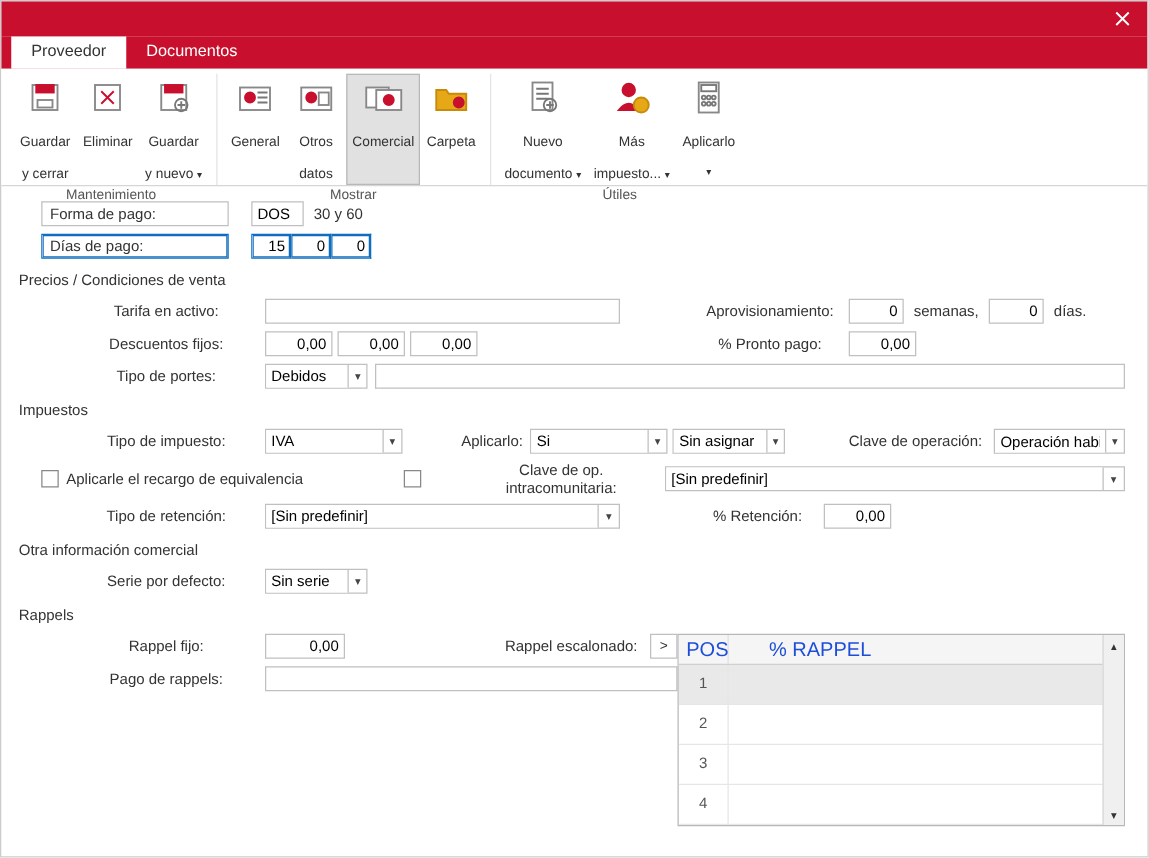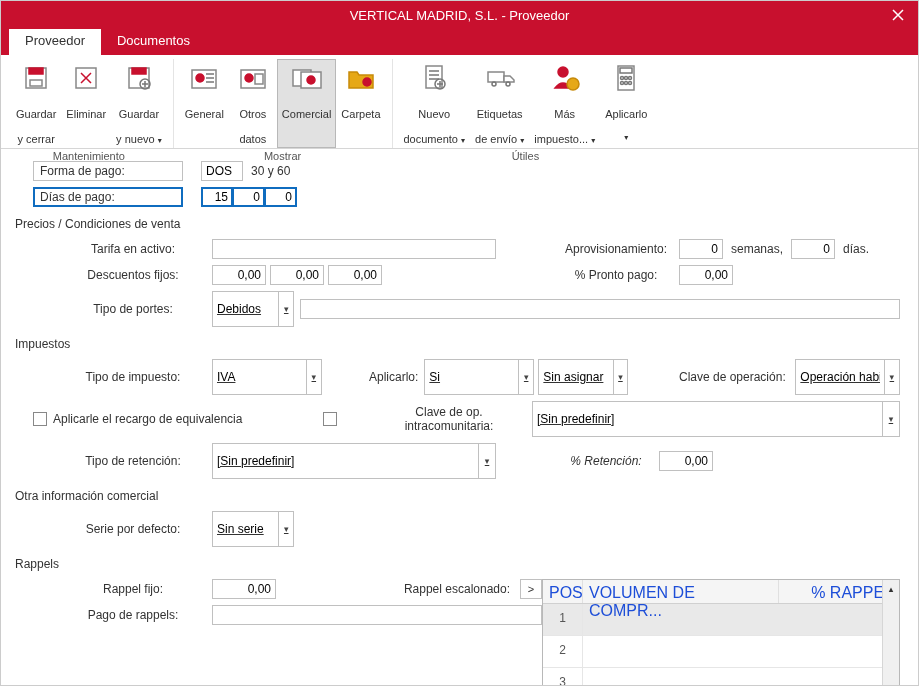--- a/index.html
+++ b/index.html
@@ -28,21 +28,21 @@
 .lbl.short { width: auto; padding-right: 6px; }
 .indent { margin-left: 18px; }
 
 input.txt { height: 20px; border: 1px solid #c0c0c0; padding: 1px 4px; font-size: 12px; background: #fff; }
 input.txt.right { text-align: right; }
 input.txt.blue { border: 1px solid #0f6cbf; box-shadow: 0 0 0 1px #0f6cbf inset; }
 
 .boxed-lbl { border: 1px solid #c0c0c0; width: 150px; height: 20px; display: flex; align-items: center; padding: 0 6px; background:#fff; }
 .boxed-lbl.blue { border: 1px solid #0f6cbf; box-shadow: 0 0 0 1px #0f6cbf inset; }
 
-.combo { display: inline-flex; height: 36px; border: 1px solid #c0c0c0; background:#fff;text-decoration:underline; }
+.combo { display: inline-flex; height: 20px; border: 1px solid #c0c0c0; background:#fff; }
 .combo input { border:none; outline:none; padding:1px 4px; font-size:12px; width:100%; }
 .combo .arrow { width:18px; border-left:1px solid #c0c0c0; display:flex; align-items:center; justify-content:center; cursor:pointer; font-size:9px; color:#444; }
 
 .section-title { font-size: 12px; margin: 10px 0 8px 0; color:#333; }
 
 .chk { width:14px; height:14px; border:1px solid #888; margin-right:6px; display:inline-block; vertical-align:middle; }
 
 .rappel-table { border:1px solid #b8b8b8; width:400px; position:relative; }
 .rappel-table .hdr { display:flex; background:#f5f5f5; border-bottom:1px solid #d0d0d0; height:24px; }
 .rappel-table .hdr div { padding:4px 6px; font-size:16px; color:#1d4ed8; border-right:1px solid #e0e0e0; }
@@ -58,21 +58,20 @@
 
 svg.ico * { stroke:#777; stroke-width:1.5; fill:none; }
 svg.ico .accent { fill:#c8102e; stroke:#c8102e; }
 svg.ico .body { fill:#fff; stroke:#888; }
 svg.ico .gold { fill:#e6a817; stroke:#c78a0a; }
 </style>
 </head>
 <body>
 
 <div class="titlebar">
-  <span>VERTICAL MADRID, S.L. - Proveedor</span>
   <div class="close">
     <svg width="14" height="14" viewBox="0 0 14 14">
         <path d="M2 2 L12 12 M12 2 L2 12" stroke="#fff" stroke-width="1.5"></path>
       </svg>
   </div>
 </div>
 
 <div class="tabs">
   <div class="tab active">Proveedor</div>
   <div class="tab">Documentos</div>
@@ -158,30 +157,20 @@
     <div class="ribbon-row">
       <div class="ribbon-btn">
         <svg class="ico" viewBox="0 0 32 32">
             <rect class="body" x="8" y="4" width="16" height="22"></rect>
             <path d="M11 9 h10 M11 13 h10 M11 17 h10"></path>
             <circle cx="22" cy="22" r="5" fill="#3a9b35" stroke="#2f7a2a"></circle>
             <path d="M22 19 v6 M19 22 h6" stroke="#fff" stroke-width="2"></path>
           </svg>
         <span>Nuevo</span>
         <span><span>documento</span> <span style="font-size:8px;">▾</span></span>
-      </div>
-      <div class="ribbon-btn">
-        <svg class="ico" viewBox="0 0 32 32">
-            <rect class="body" x="4" y="10" width="16" height="10"></rect>
-            <path class="body" d="M20 14 h6 l4 4 v2 h-10 z"></path>
-            <circle cx="10" cy="22" r="2"></circle>
-            <circle cx="24" cy="22" r="2"></circle>
-          </svg>
-        <span>Etiquetas</span>
-        <span><span>de envío</span> <span style="font-size:8px;">▾</span></span>
       </div>
       <div class="ribbon-btn">
         <svg class="ico" viewBox="0 0 32 32">
             <circle cx="14" cy="10" r="5" class="accent"></circle>
             <path class="accent" d="M6 26 q8 -10 16 0 z"></path>
             <circle cx="24" cy="22" r="6" class="gold"></circle>
           </svg>
         <span>Más</span>
         <span><span>impuesto...</span> <span style="font-size:8px;">▾</span></span>
       </div>
@@ -289,21 +278,21 @@
         <div class="arrow">▾</div>
     </div>
   </div>
   <div class="row indent">
     <div class="lbl">Tipo de retención:</div>
     <div class="combo" style="width:284px;">
       <input value="[Sin predefinir]" style="">
         <div class="arrow">▾</div>
     </div>
     <div style="width:34px;"></div>
-    <span class="lbl short" style="width:100px;font-style:italic;">% Retención:</span>
+    <span class="lbl short" style="width:100px;">% Retención:</span>
     <input class="txt right" style="width: 54px;" value="0,00">
   </div>
 
   <div class="section-title">Otra información comercial</div>
   <div class="row indent">
     <div class="lbl">Serie por defecto:</div>
     <div class="combo" style="width:82px;">
       <input value="Sin serie" style="">
         <div class="arrow">▾</div>
     </div>
@@ -320,21 +309,20 @@
         <div class="small-btn">&gt;</div>
       </div>
       <div class="row indent">
         <div class="lbl">Pago de rappels:</div>
         <input class="txt" style="width: 330px;" value="">
       </div>
     </div>
     <div class="rappel-table">
       <div class="hdr">
         <div style="width:40px;">POS</div>
-        <div style="flex:1;">VOLUMEN DE COMPR...</div>
         <div style="width:120px;">% RAPPEL</div>
       </div>
       <div class="body">
         <div class="trow sel">
             <div>1</div>
           </div>
         <div class="trow">
             <div>2</div>
           </div>
         <div class="trow">

